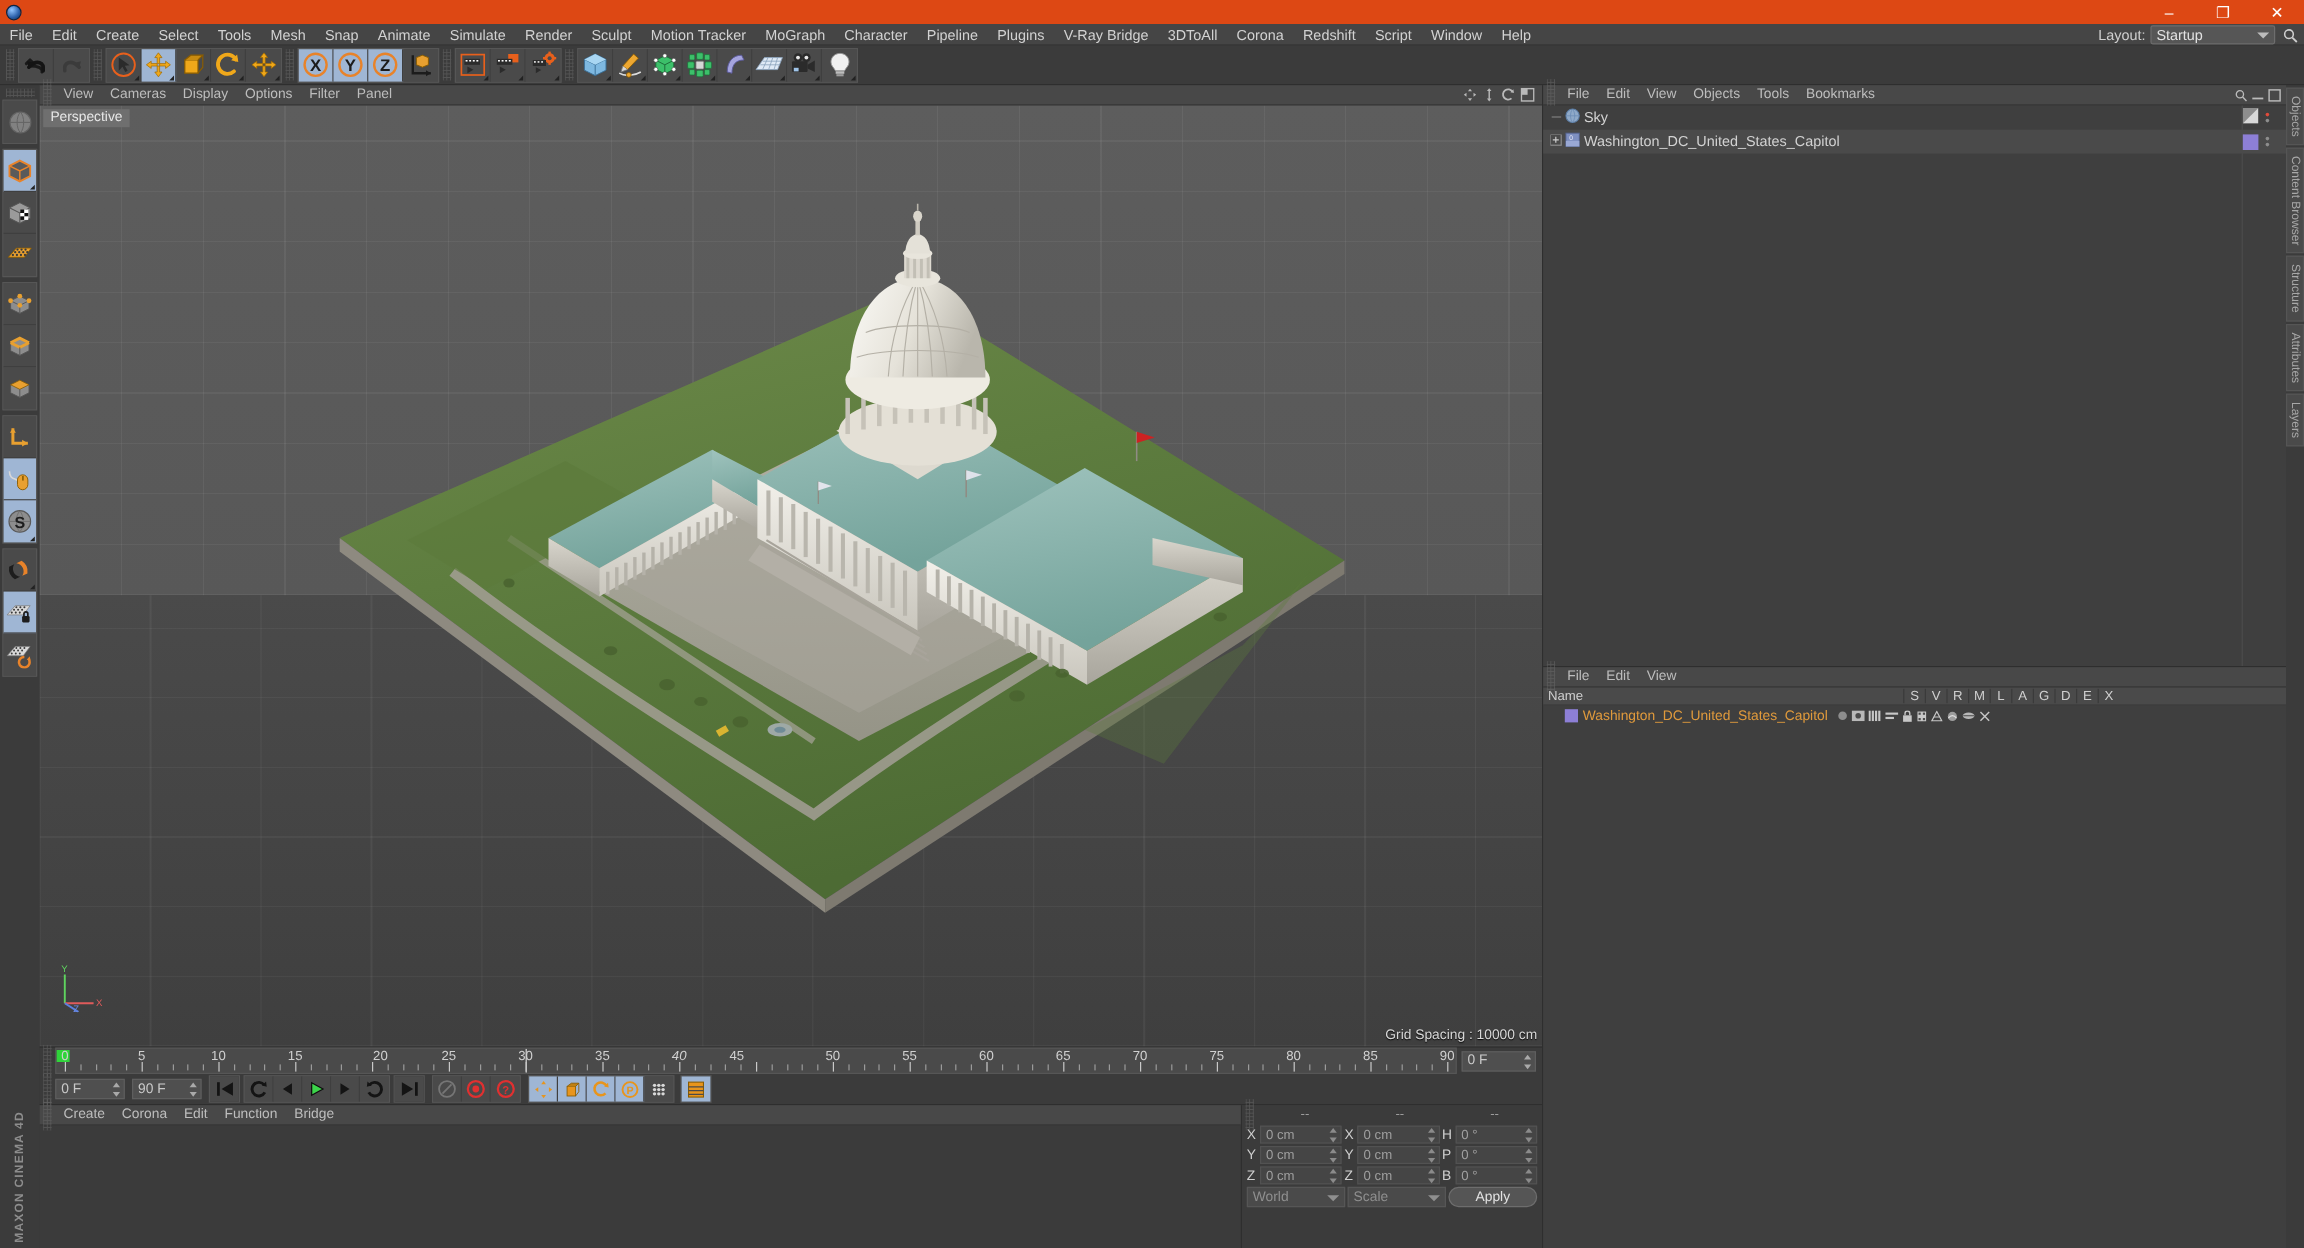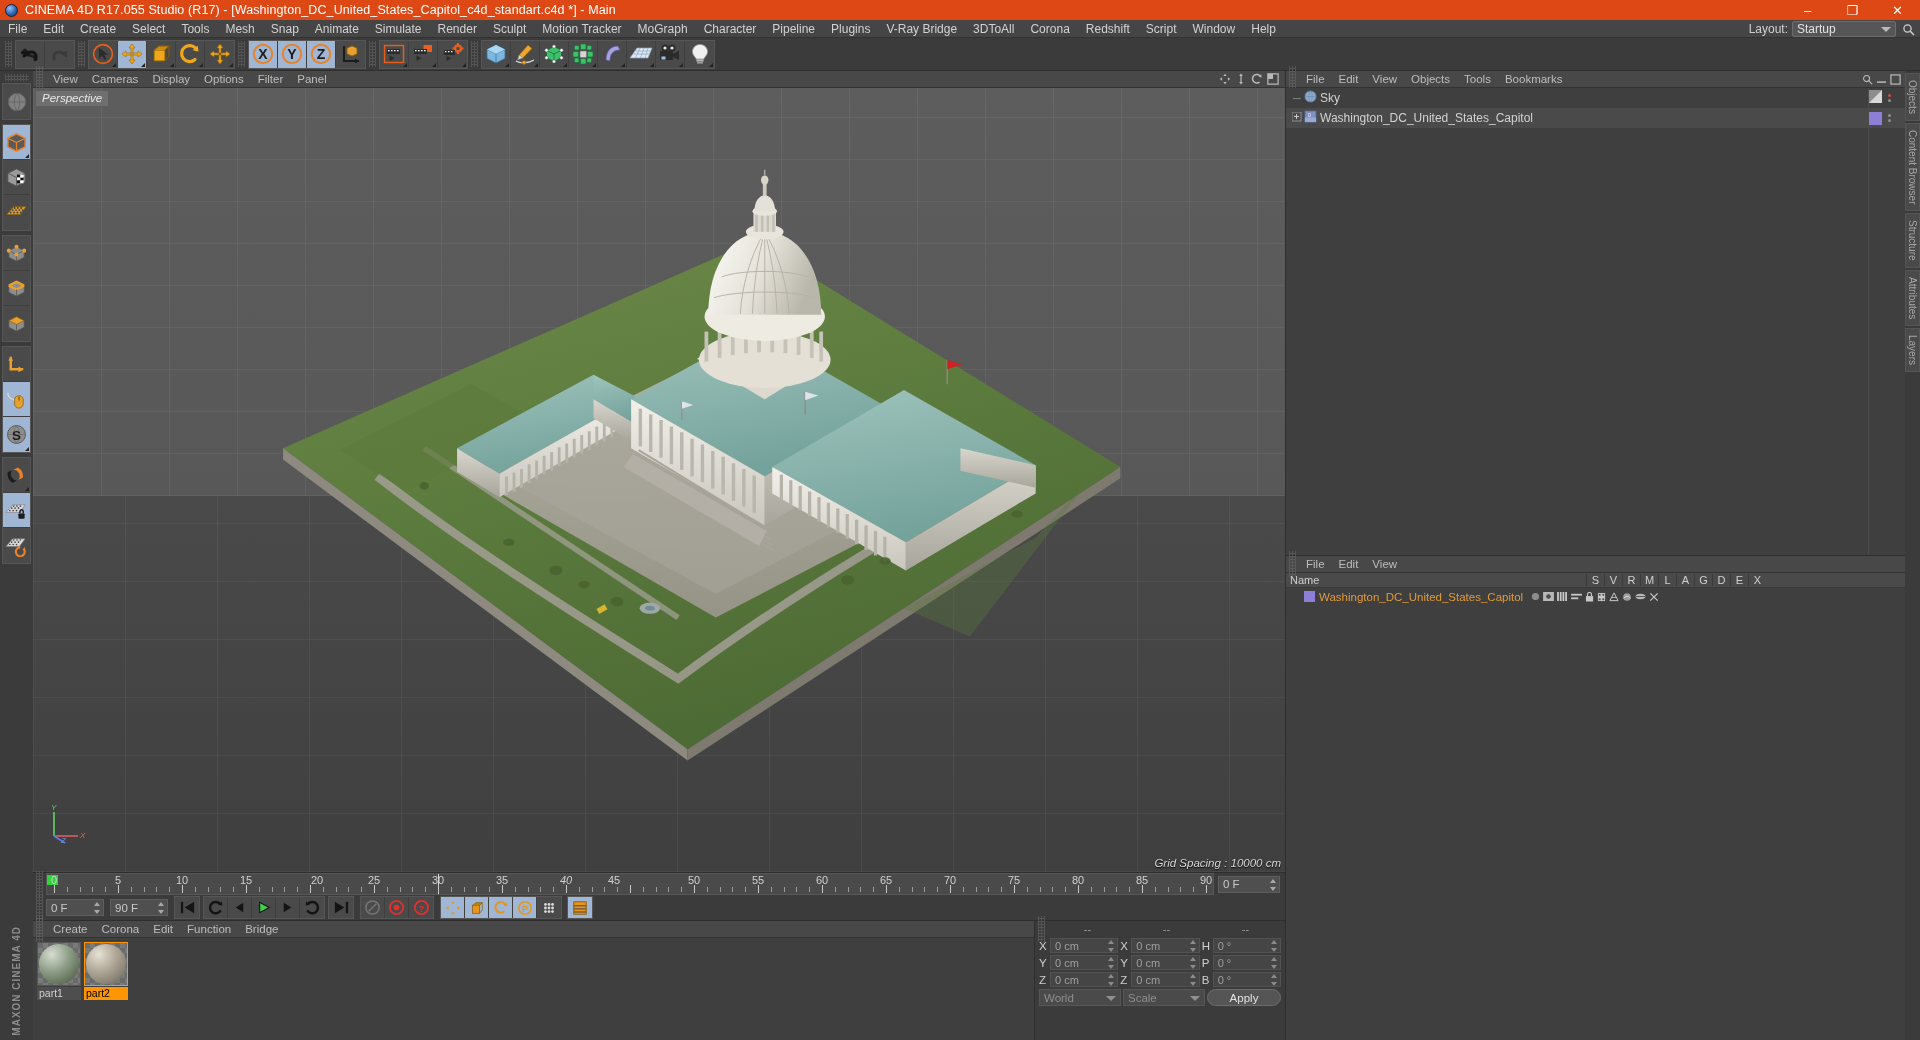--- a/index.html
+++ b/index.html
@@ -83,21 +83,20 @@
     color:#8d8d8d; font-size:10px; letter-spacing:1px; font-weight:bold; text-align:center;
   }
   
   #center { flex:1; display:flex; flex-direction:column; min-width:0;}
   
   .mgrbar{ height:17px;background:#484848;display:flex;align-items:center;border-bottom:1px solid #333;}
   .mgrbar .mi{padding:0 7px;color:#bdbdbd;font-size:11.5px;line-height:17px;}
   #viewportwrap{ position:relative; flex:1; min-height:0; }
   #viewport{ position:absolute; inset:0; overflow:hidden;
     background:linear-gradient(#5d5d5d 0%, #585858 52%, #4a4a4a 52%, #3f3f3f 100%);
-    font-style:italic;
   }
   #gridfar{ position:absolute; left:0;right:0;top:0;height:52%;
     background:
      repeating-linear-gradient(90deg, rgba(255,255,255,.055) 0 1px, transparent 1px 68px),
      repeating-linear-gradient(0deg, rgba(255,255,255,.05) 0 1px, transparent 1px 42px);
   }
   #gridnear{ position:absolute;left:0;right:0;top:52%;bottom:0;
     background:
      repeating-linear-gradient(90deg, rgba(255,255,255,.05) 0 1px, transparent 1px 92px),
      repeating-linear-gradient(0deg, rgba(255,255,255,.045) 0 1px, transparent 1px 58px);
@@ -204,21 +203,20 @@
   
   #tabstrip{ width:15px; background:#3b3b3b; display:flex; flex-direction:column; align-items:center; gap:2px; padding-top:2px;}
   .vtab{ writing-mode:vertical-rl; background:#4a4a4a; color:#a8a8a8; font-size:10px;
     padding:6px 1px; border:1px solid #555; }
 </style>
 </head>
 <body>
 
 <div id="titlebar">
   <span class="app-dot"></span>
-  <span class="ttl">CINEMA 4D R17.055 Studio (R17) - [Washington_DC_United_States_Capitol_c4d_standart.c4d *] - Main</span>
   <div class="winbtns">
     <div class="winbtn">–</div>
     <div class="winbtn">❐</div>
     <div class="winbtn close">✕</div>
   </div>
 </div>
 
 <div id="menubar">
   <div class="mi">File</div>
   <div class="mi">Edit</div>
@@ -1179,34 +1177,20 @@
     <div id="bottom">
       <div id="matmgr">
         <div class="mgrbar">
           <span class="grip"></span>
           <div class="mi">Create</div>
           <div class="mi">Corona</div>
           <div class="mi">Edit</div>
           <div class="mi">Function</div>
           <div class="mi">Bridge</div>
         </div>
-        <div id="matcanvas">
-          <div class="matitem">
-            <div class="matsphere">
-              <div class="ball" style="background:radial-gradient(circle at 32% 26%, #d8dcd0 0%, #8fa08a 42%, #5f6f55 78%, #39422f 100%);"></div>
-            </div>
-            <div class="matname">part1</div>
-          </div>
-          <div class="matitem sel">
-            <div class="matsphere">
-              <div class="ball" style="background:radial-gradient(circle at 32% 26%, #e6e2d6 0%, #b3aa9a 40%, #8b8577 72%, #4b5a3a 100%);"></div>
-            </div>
-            <div class="matname">part2</div>
-          </div>
-        </div>
       </div>
 
       <div id="coords">
         <div id="coordhdr">
           <span class="grip"></span>
           <span class="dd">--</span>
           <span class="dd">--</span>
           <span class="dd">--</span>
         </div>
         <div id="coordgrid">

